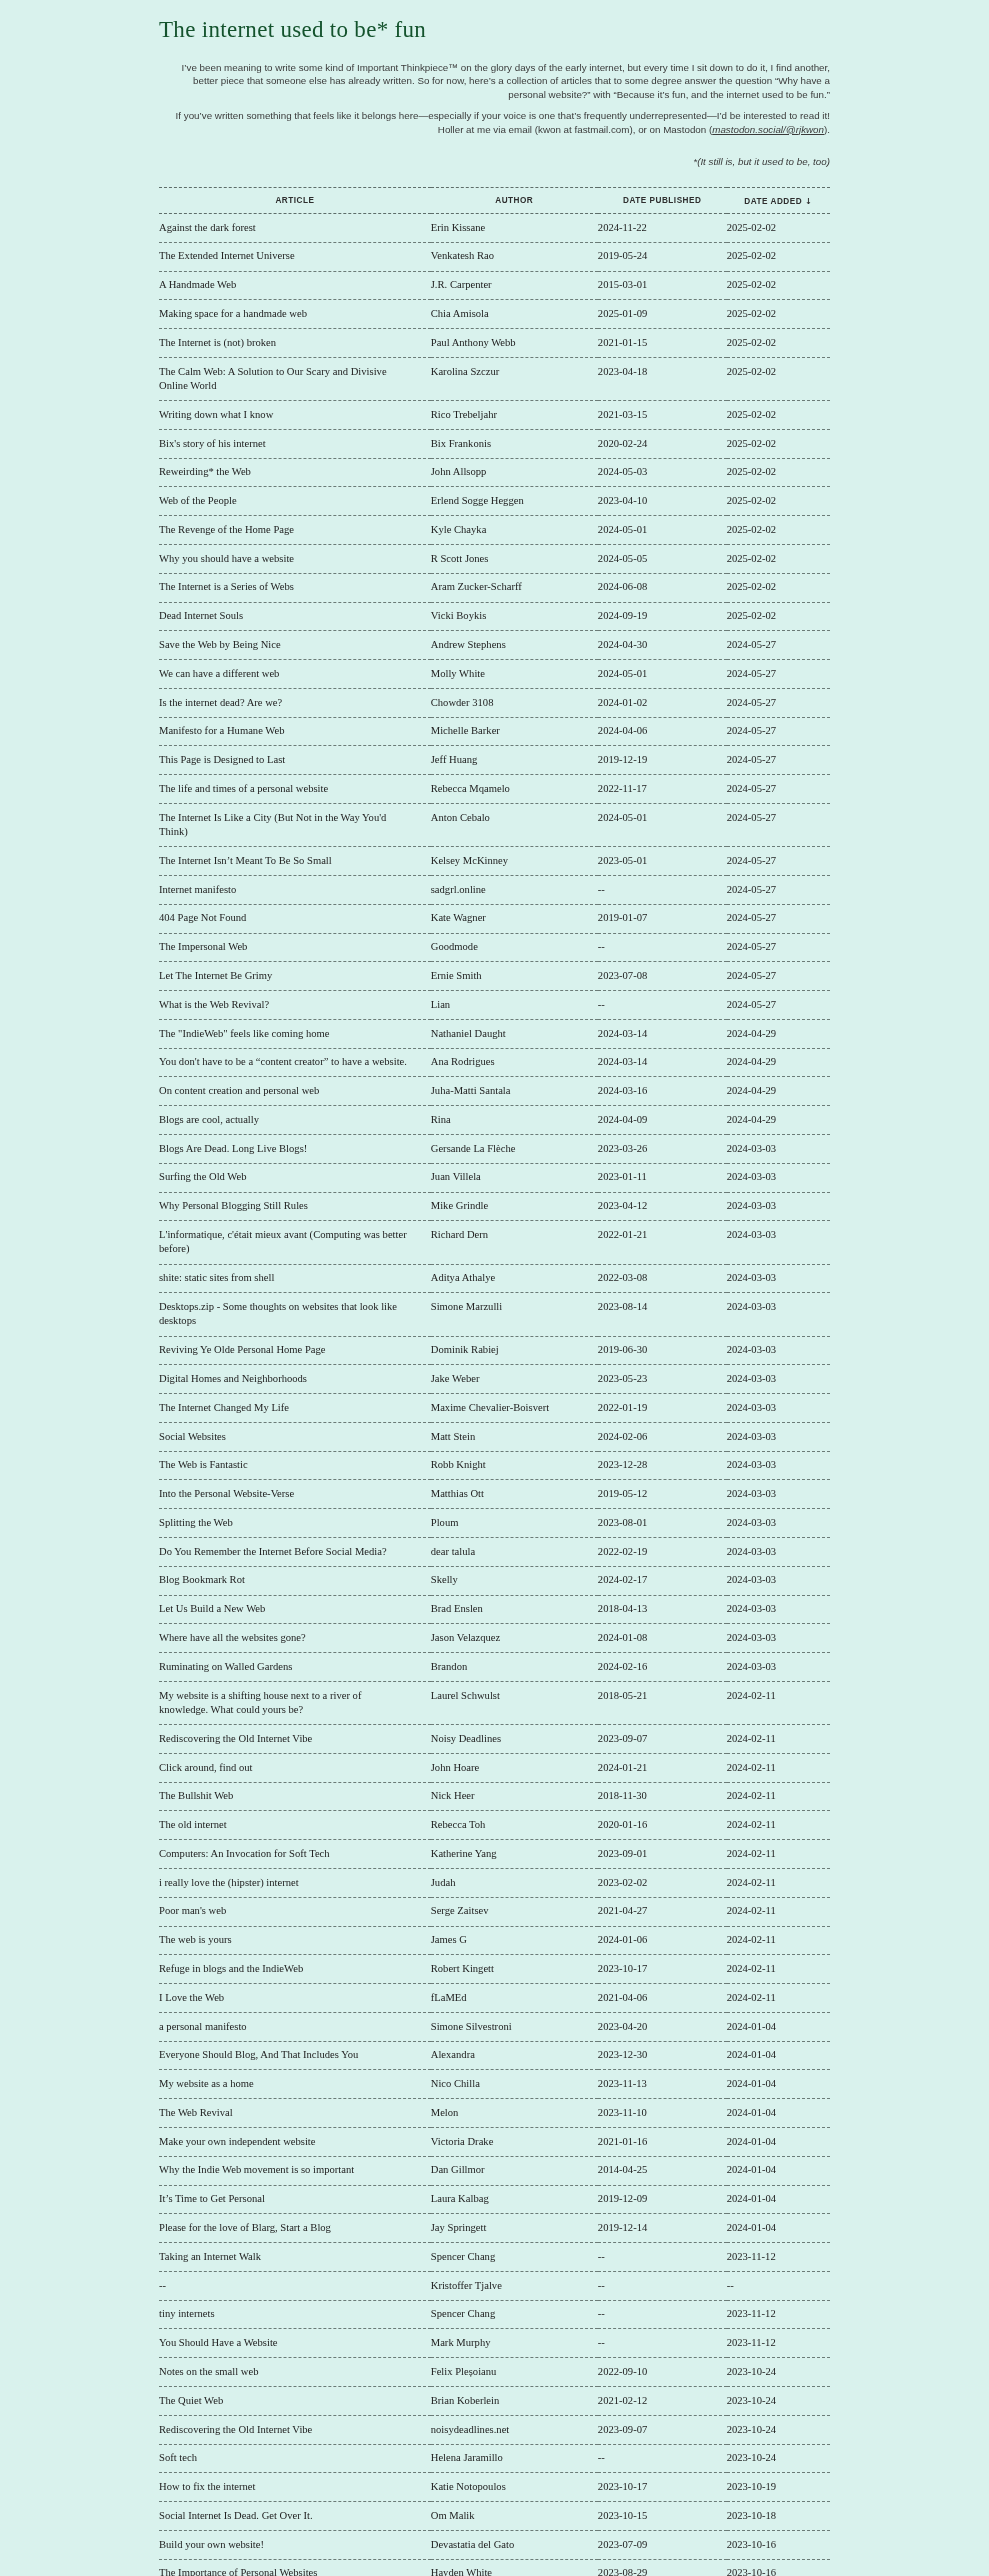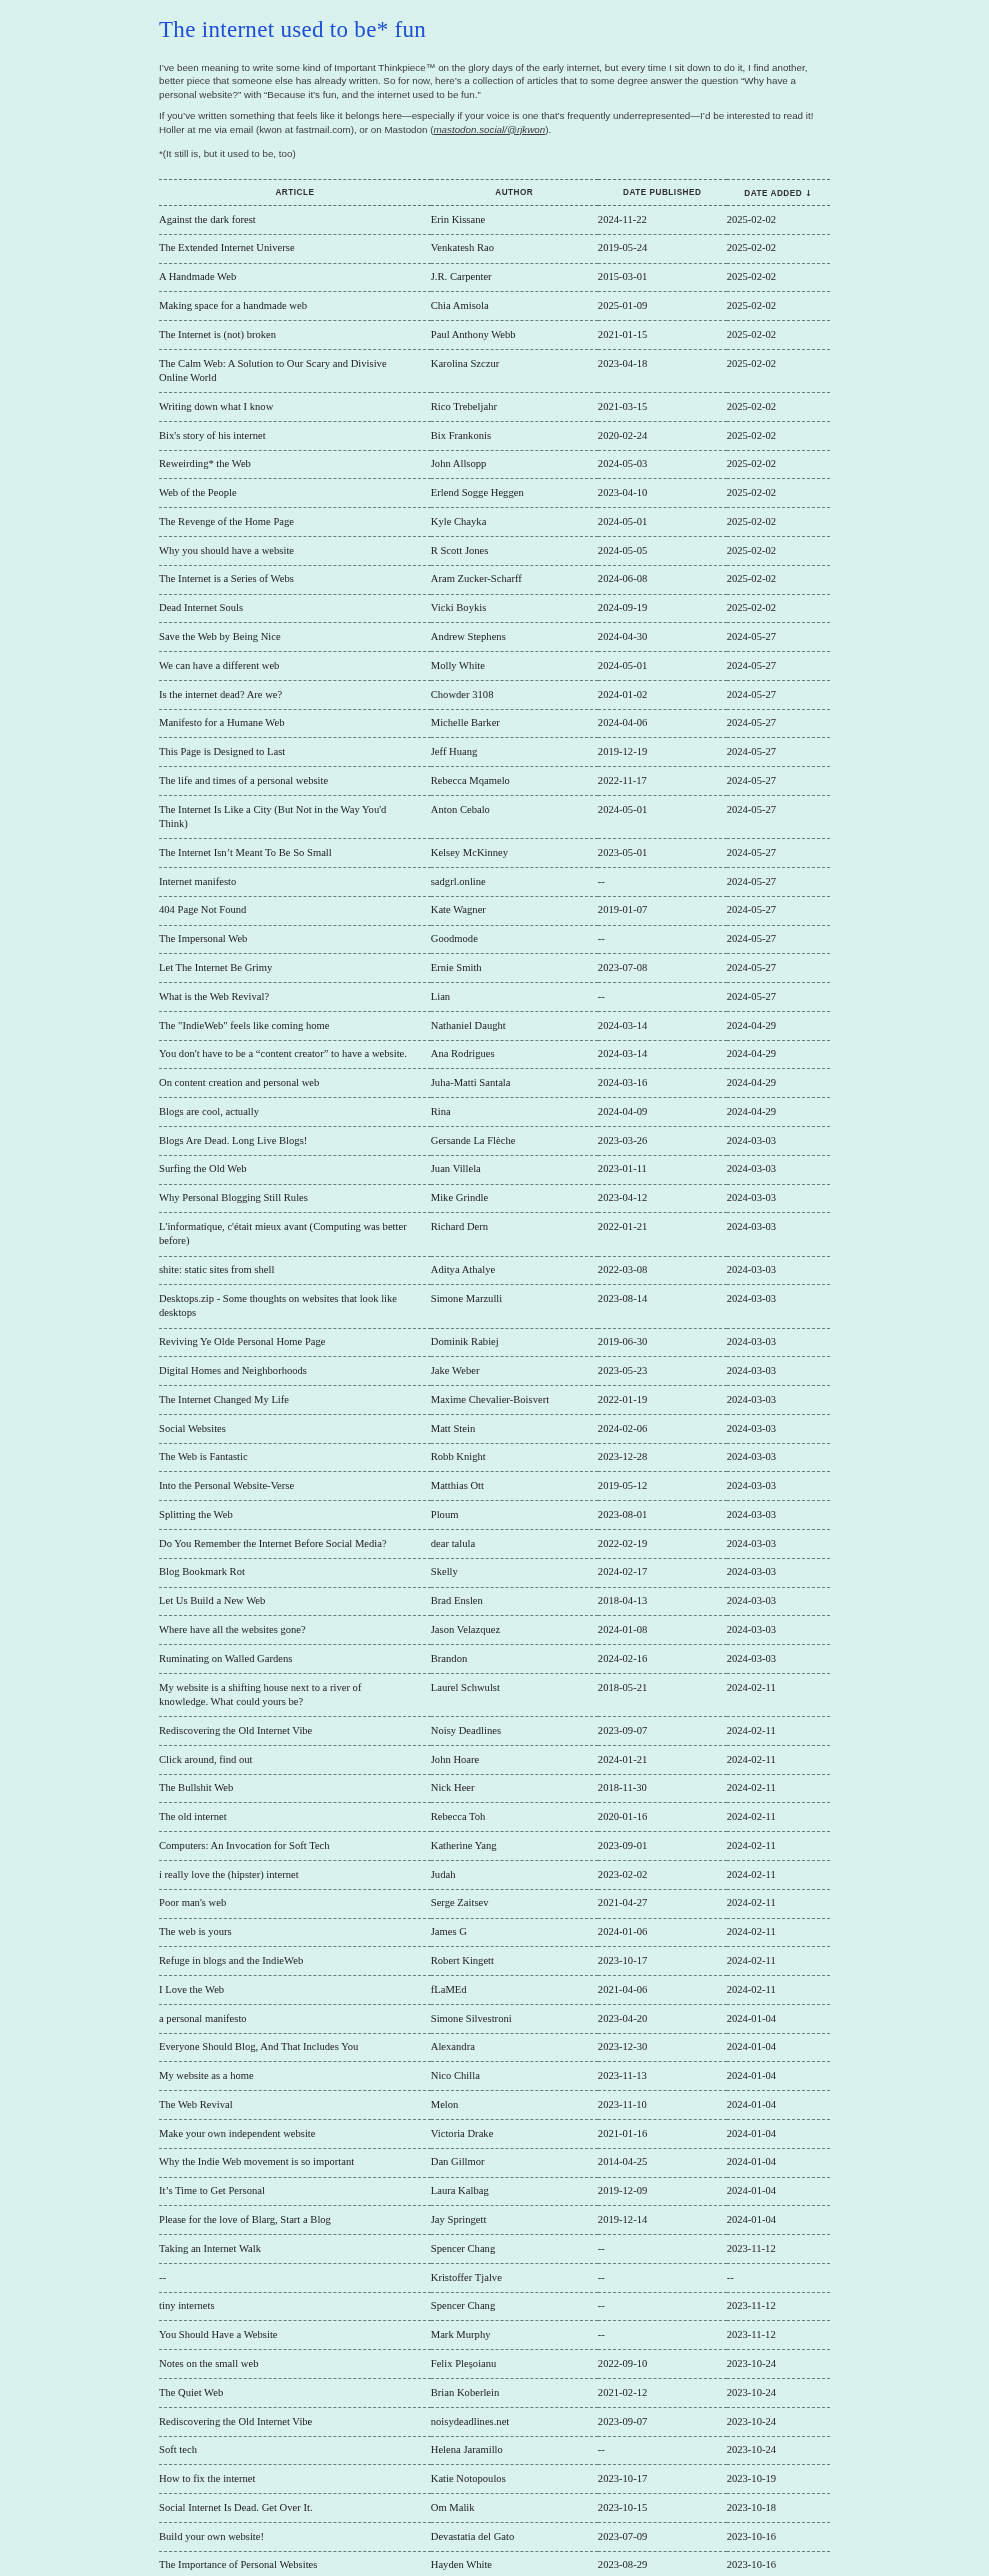--- a/index.html
+++ b/index.html
@@ -10,32 +10,33 @@
     font-family: "Liberation Sans", sans-serif;
   }
   .page {
     width: 671px;
     margin: 0 auto;
     padding: 13.4px 0 24px 0;
   }
   h1.title {
     font-family: "Liberation Serif", serif;
     font-weight: 400;
-    color: #1d4ed8;
+    color: #14532d;
     font-size: 23px;
     margin: 4.1px 0 17.5px 0;
     letter-spacing: 0.3px;
   }
   p.intro {
     font-size: 9.8px;
     line-height: 13.4px;
     margin: 0 0 8.2px 0;
     color: #3b3b3b;
-  }
-  p.footnote { margin-top: 11px; }
+    text-align: right;
+  }
+  p.footnote { font-style: italic; margin-top: 19px; }
   a.link {
     color: #3b3b3b;
     text-decoration: underline;
     cursor: pointer;
     font-style: italic;
   }
   table.articles {
     width: 100%;
     border-collapse: collapse;
     margin-top: 18.5px;

